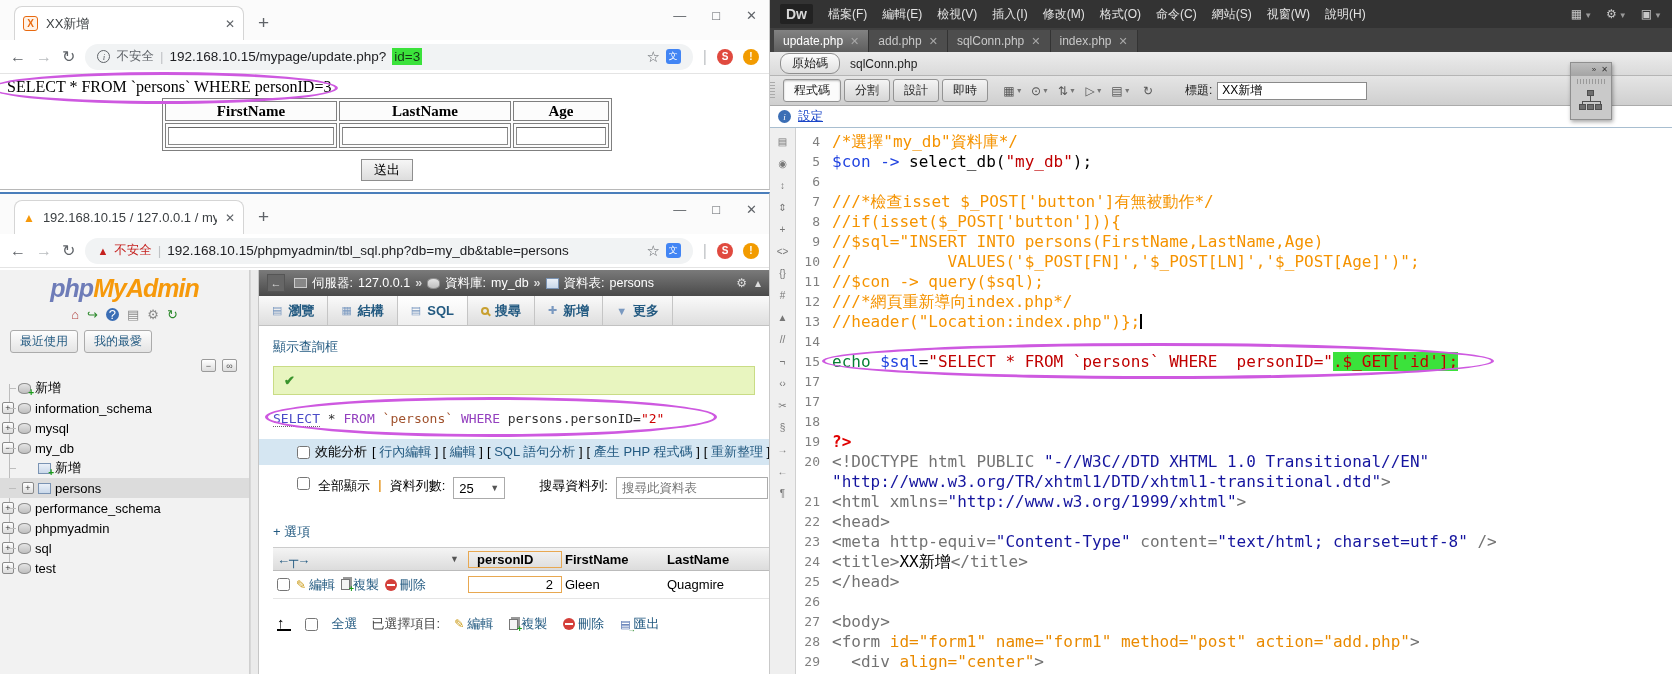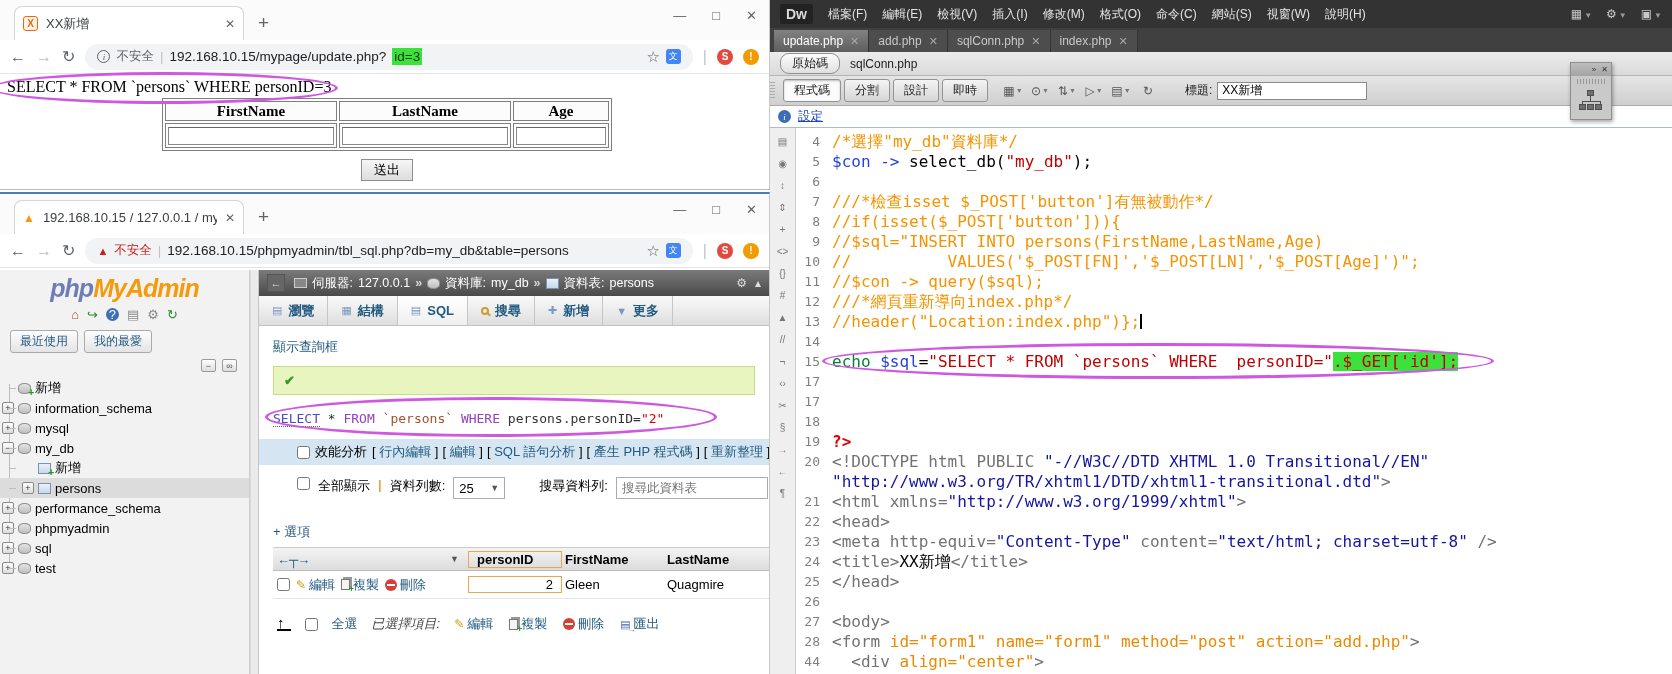--- a/index.html
+++ b/index.html
@@ -117,21 +117,21 @@
   .alink{color:#235A81;text-decoration:none;display:flex;align-items:center;gap:3px}
   .ico-edit{color:#C8960C;font-size:12px}
   .ico-copy{width:9px;height:11px;border:1px solid #777;background:#F4F4F4;box-shadow:2px -2px 0 #999;position:relative;display:inline-block}
   .ico-copy::after{content:"+";position:absolute;right:-5px;bottom:-5px;color:#1A9C1A;font-size:9px;font-weight:bold}
   .ico-del{width:12px;height:12px;border-radius:50%;background:#D43F3A;position:relative;display:inline-block}
   .ico-del::after{content:"";position:absolute;left:2px;top:5px;width:8px;height:2px;background:#fff}
   .ico-exp{color:#46A;font-size:11px;position:relative}
   .ico-exp::after{content:"→";color:#2E8B2E;position:absolute;right:-5px;bottom:-3px;font-size:8px}
   .rt-foot{display:flex;align-items:center;gap:14px;margin:16px 0 0 18px;font-size:13px}
   .hookarrow{font-size:15px;color:#000;border-bottom:2px solid #000;padding:0 6px 0 0;line-height:12px}
-  .withsel{font-style:italic;color:#444}
+  .withsel{color:#444}
   input[type=checkbox]{width:13px;height:13px}
 
   
   .dw{position:absolute;left:770px;top:0;width:902px;height:674px;background:#fff}
   .dw-appbar{height:28px;background:#333;display:flex;align-items:center;gap:15px;padding:0 10px;color:#E3E3E3;font-size:12px}
   .dw-logo{font-weight:bold;font-size:14px;color:#D8D8D8;background:#222;padding:2px 6px;border-radius:2px}
   .dw-appicons{margin-left:auto;display:flex;gap:14px;color:#C8C8C8;font-size:12px;align-items:center}
   .dw-appicons .car{font-size:8px;color:#999;margin-left:2px}
   .dw-tabs{height:24px;background:#404040;display:flex;align-items:flex-end;padding-left:4px}
   .dw-tab{height:22px;display:flex;align-items:center;gap:7px;padding:0 9px;background:#4D4D4D;border-right:1px solid #333;color:#C8C8C8;font-size:12px}
@@ -698,21 +698,21 @@
           </div>
           <div class="crow">
             <span class="cno">27</span>
             <span class="ctxt"><span class="sg-t">&lt;body&gt;</span></span>
           </div>
           <div class="crow">
             <span class="cno">28</span>
             <span class="ctxt"><span class="sg-t">&lt;form </span><span class="sg-a">id="form1" name="form1" method="post" action="add.php"</span><span class="sg-t">&gt;</span></span>
           </div>
           <div class="crow">
-            <span class="cno">44</span>
+            <span class="cno">29</span>
             <span class="ctxt"><span class="sg-p">  </span><span class="sg-t">&lt;div </span><span class="sg-a">align="center"</span><span class="sg-t">&gt;</span></span>
           </div>
         </div>
       <div class="ellipse" id="el3"></div>
     </div>
     <div class="float-panel">
       <div class="fp-head">
         <span>»</span>
         <span>✕</span>
       </div>

